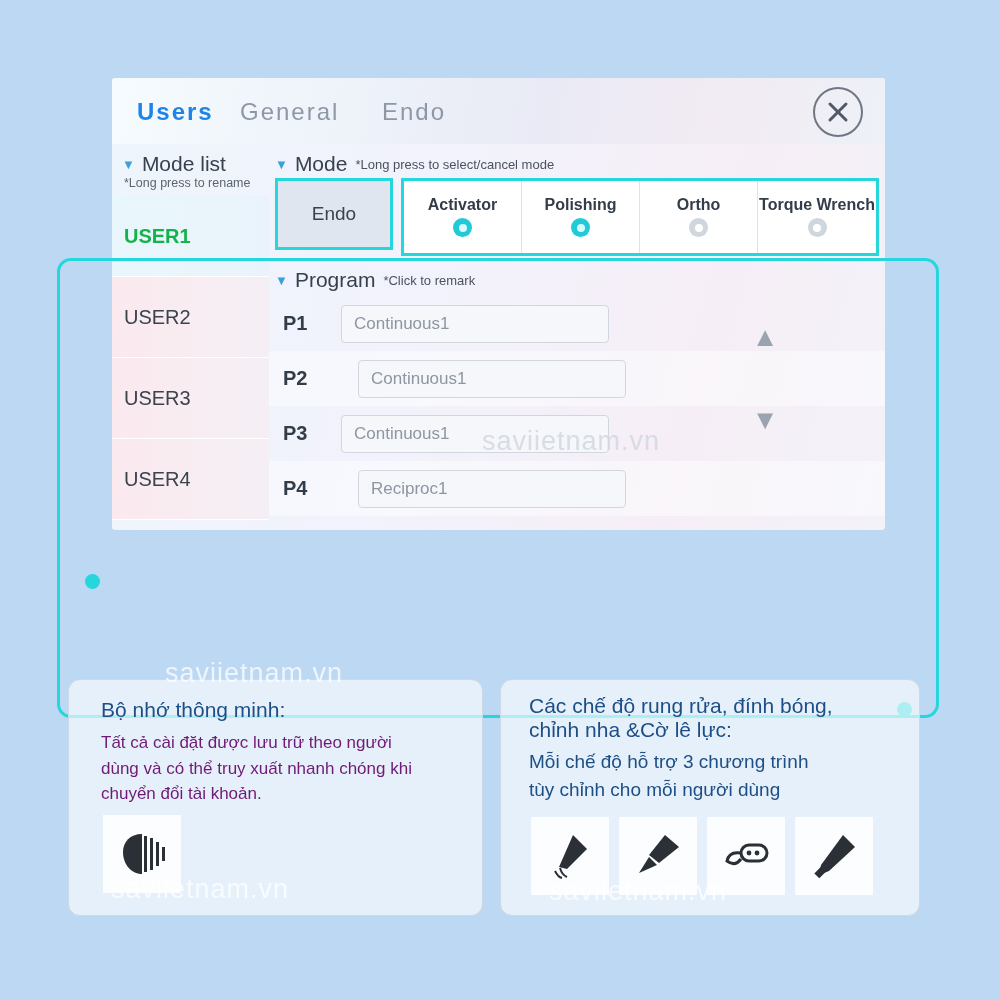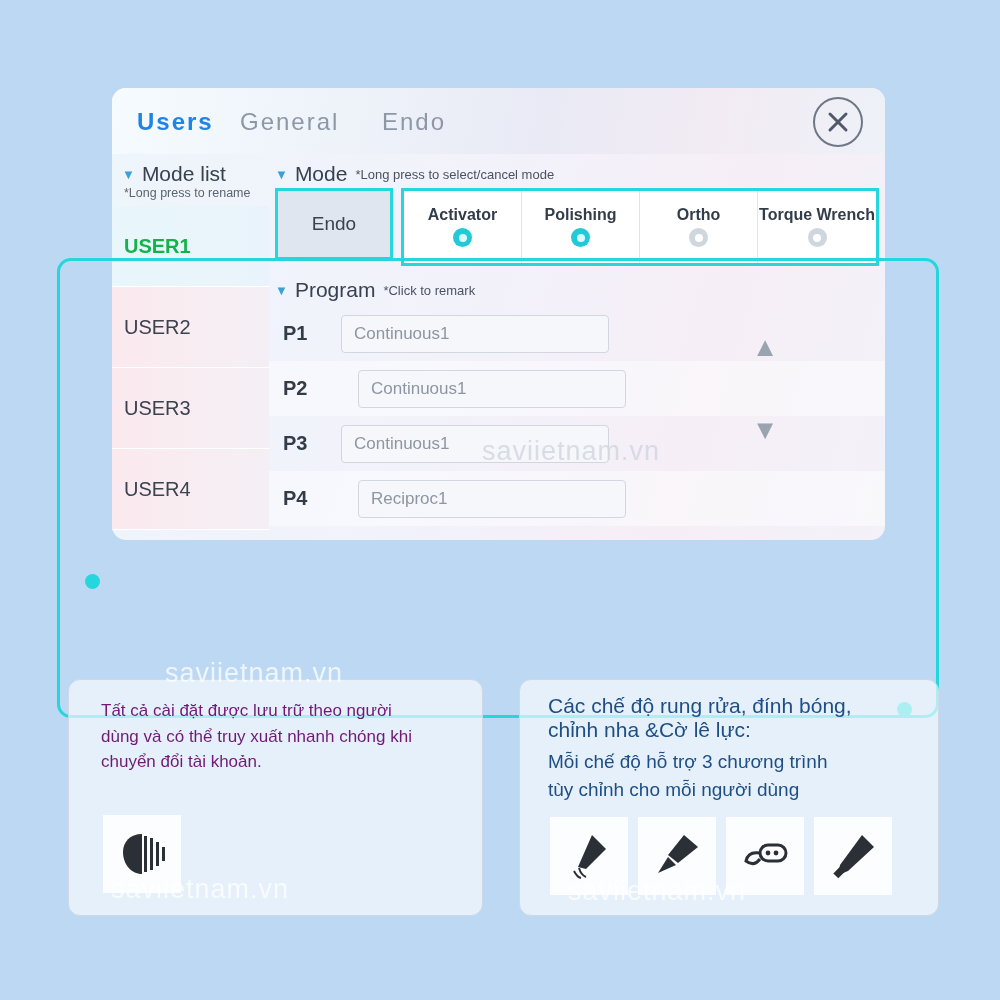--- a/index.html
+++ b/index.html
@@ -7,24 +7,24 @@
     width: 1000px; height: 1000px;
     font-family: "Liberation Sans", sans-serif;
     background: #bcd8f2;
     overflow: hidden;
   }
   #stage { position: relative; width: 1000px; height: 1000px; }
 
   
   .device {
     position: absolute;
-    left: 112px; top: 88px;
+    left: 112px; top: 78px;
     width: 773px; height: 452px;
     background: linear-gradient(105deg, #eef5fb 0%, #f2f2fb 45%, #f6eef6 75%, #f3f2f8 100%);
-    border-radius: 14px;
+    border-radius: 3px;
     overflow: hidden;
   }
   .tabs {
     position: relative;
     height: 66px;
     background: linear-gradient(100deg, #f6fbff 0%, #eef3fa 30%, #e9eaf5 55%, #f2ebf3 78%, #eef1f8 100%);
   }
   .tab {
     position: absolute; top: 20px;
     font-size: 24px; letter-spacing: 2px; color: #8e97a6;
@@ -125,21 +125,21 @@
 
   
   .card {
     position: absolute;
     background: rgba(255,255,255,0.62);
     border: 1px solid #cdd9e6;
     border-radius: 12px;
   }
   .card-endo { left: 68px; top: 551px; width: 852px; height: 117px; }
   .card-mem  { left: 68px; top: 679px; width: 415px; height: 237px; }
-  .card-modes{ left: 519px; top: 679px; width: 420px; height: 237px; }
+  .card-modes{ left: 500px; top: 679px; width: 420px; height: 237px; }
 
   .card-title {
     font-size: 21px; color: #1d4f86; font-weight: normal;
   }
   .card-text { font-size: 19px; color: #1d4f86; line-height: 1.45; }
   .card-text-sm { font-size: 17px; color: #701a75; line-height: 1.5; }
 
   .dot {
     position: absolute; width: 15px; height: 15px; border-radius: 50%;
     background: #25d6dc;
@@ -291,20 +291,21 @@
 
     <div class="wm wm1">saviietnam.vn</div>
   </div>
 
   <div class="teal-outline"></div>
 
   <div class="dot dot-endo"></div>
 
   <div class="card card-mem">
     <div class="mem-inner">
+      <div class="card-title" style="margin-bottom:8px">Bộ nhớ thông minh:</div>
       <div class="card-text-sm">Tất cả cài đặt được lưu trữ theo người</div>
       <div class="card-text-sm">dùng và có thể truy xuất nhanh chóng khi</div>
       <div class="card-text-sm">chuyển đổi tài khoản.</div>
     </div>
     <div class="icon-box icon-mem">
       <svg width="56" height="56" viewBox="0 0 56 56">
         <path d="M28 8 C16 8 9 16 9 26 C9 38 17 48 28 48 L28 8 Z" fill="#2b2f36"></path>
         <path d="M30 10 h3 v36 h-3z M36 12 h3 v32 h-3z M42 16 h3 v24 h-3z M48 21 h3 v14 h-3z" fill="#2b2f36"></path>
       </svg>
     </div>

